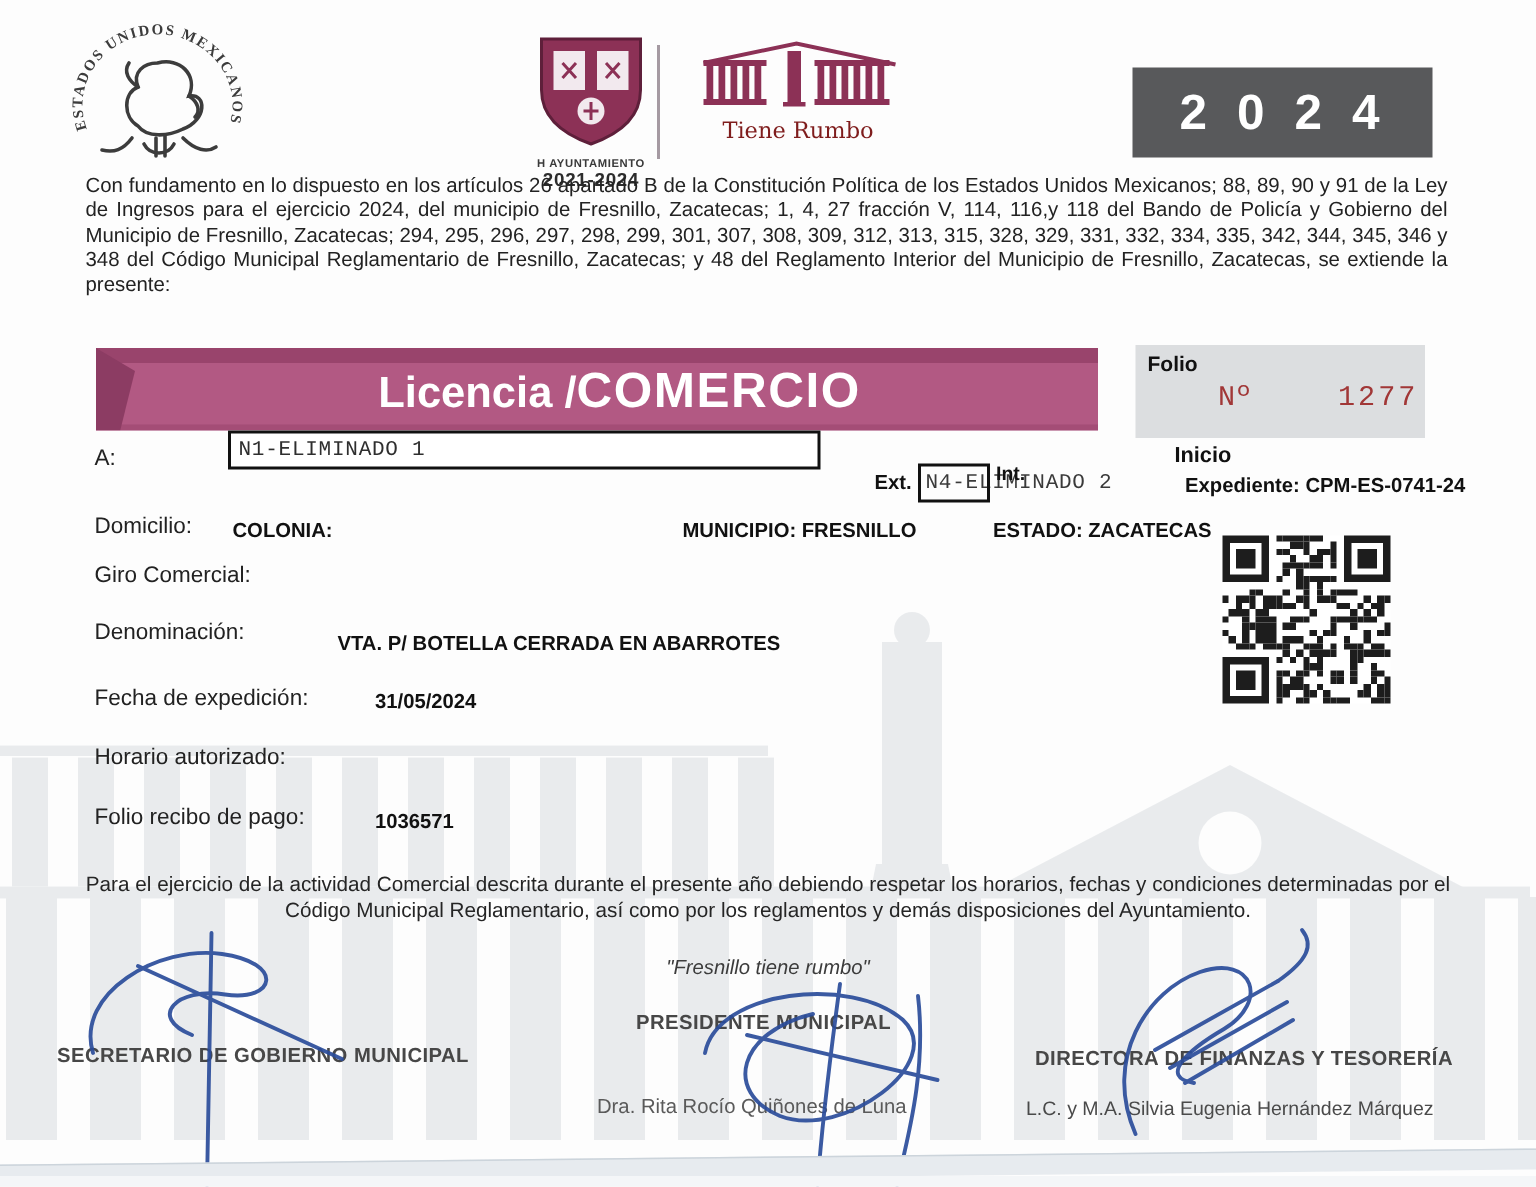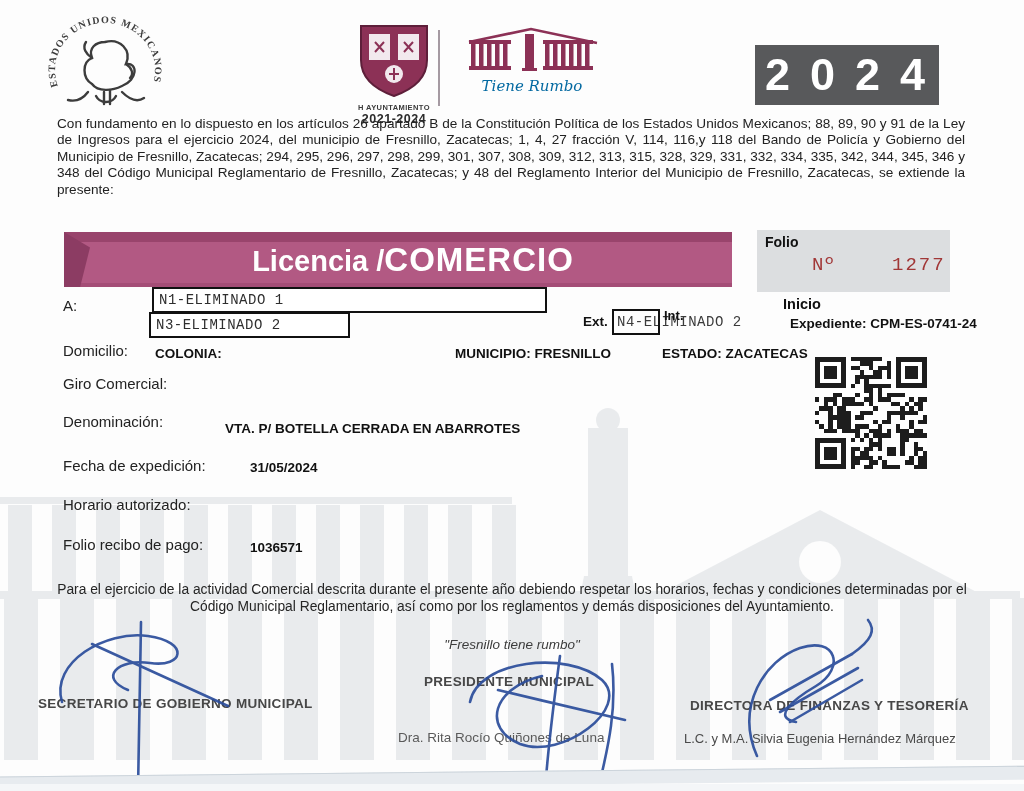--- a/index.html
+++ b/index.html
@@ -12,24 +12,24 @@
   .z1{z-index:2;}
   
   .eagle{left:42px;top:12px;width:126px;height:112px;}
   .shield-wrap{left:348px;top:22px;width:92px;text-align:center;}
   .shield-caption{font-size:7.5px;font-weight:bold;color:#3a3a3a;letter-spacing:.4px;margin-top:1px;}
   .shield-years{font-size:12.5px;font-weight:bold;color:#2c2c2c;letter-spacing:.5px;}
   .header-divider{left:438px;top:30px;width:2px;height:76px;background:#a59aa2;}
   .fres-logo{left:452px;top:26px;width:160px;text-align:center;}
   .fres-name{font-family:"Liberation Serif",serif;font-weight:bold;color:#8c3156;font-size:21px;letter-spacing:1px;line-height:1;}
   .fres-name .big{font-size:27px;}
-  .fres-tag{font-family:"DejaVu Serif",serif;font-style:italic;color:#0369a1;font-size:15px;margin-top:1px;}
-  .year-badge{left:755px;top:45px;width:184px;height:60px;background:#58595b;
+  .fres-tag{font-family:"DejaVu Serif",serif;color:#7f1d1d;font-size:15px;margin-top:1px;}
+  .year-badge{left:755px;top:45px;width:200px;height:60px;background:#58595b;
     display:flex;align-items:center;justify-content:center;
-    color:#fff;font-size:45px;font-weight:bold;letter-spacing:20px;padding-left:16px;box-sizing:border-box;}
+    color:#fff;font-size:33px;font-weight:bold;letter-spacing:20px;padding-left:16px;box-sizing:border-box;}
   
   .legal{left:57px;top:116px;width:908px;font-size:13.6px;line-height:16.4px;
     text-align:justify;color:#222;}
   
   .banner{left:64px;top:232px;width:668px;height:55px;background:#b25983;
     box-shadow:inset 0 10px 0 rgba(122,42,80,.45), inset 0 -4px 0 rgba(122,42,80,.25);
     display:flex;align-items:center;justify-content:center;}
   .banner::before{content:"";position:absolute;left:0;top:0;width:26px;height:55px;
     background:#8c3c63;clip-path:polygon(0 0,100% 28%,62% 100%,0 100%);}
   .banner-text{color:#fff;white-space:nowrap;padding-left:30px;}
@@ -186,21 +186,20 @@
     </div>
   </div>
   <div class="abs folio-box z1">
     <div class="folio-label">Folio</div>
     <div class="folio-no">Nº</div>
     <div class="folio-num">1277</div>
   </div>
 
   <div class="abs lbl z1" style="left:63px;top:297px;">A:</div>
   <div class="abs redact-box z1" style="left:152px;top:287px;width:395px;height:26px;">N1-ELIMINADO 1</div>
-  <div class="abs redact-box z1" style="left:149px;top:312px;width:201px;height:26px;">N3-ELIMINADO 2</div>
 
   <div class="abs val-b z1" style="left:583px;top:314px;">Ext.</div>
   <div class="abs mono-run z1" style="left:617px;top:314px;">N4-ELIMINADO 2</div>
   <div class="abs z1" style="left:612px;top:309px;width:48px;height:26px;border:2px solid #111;box-sizing:border-box;"></div>
   <div class="abs val-b z1" style="left:664px;top:308px;font-size:13px;">Int.</div>
 
   <div class="abs val-b z1" style="left:783px;top:296px;font-size:14.5px;">Inicio</div>
   <div class="abs val-b z1" style="left:790px;top:316px;">Expediente: CPM-ES-0741-24</div>
 
   <div class="abs lbl z1" style="left:63px;top:342px;">Domicilio:</div>

